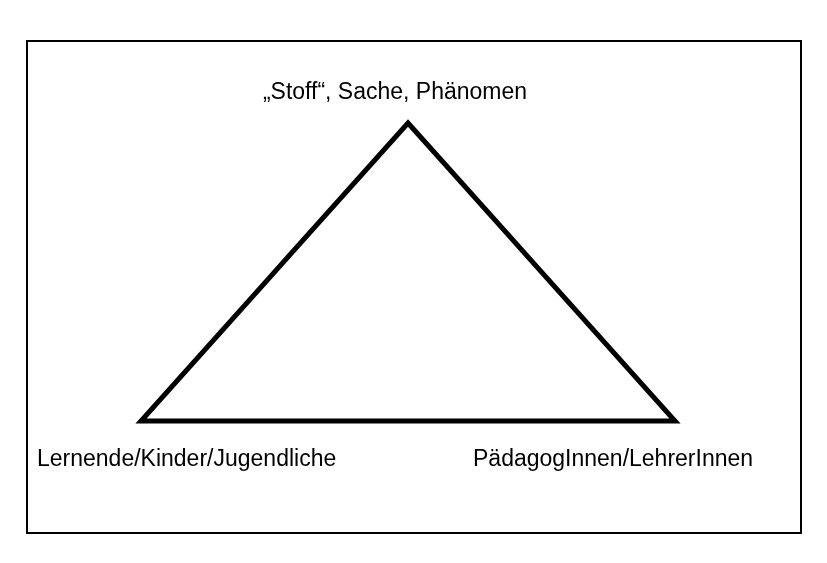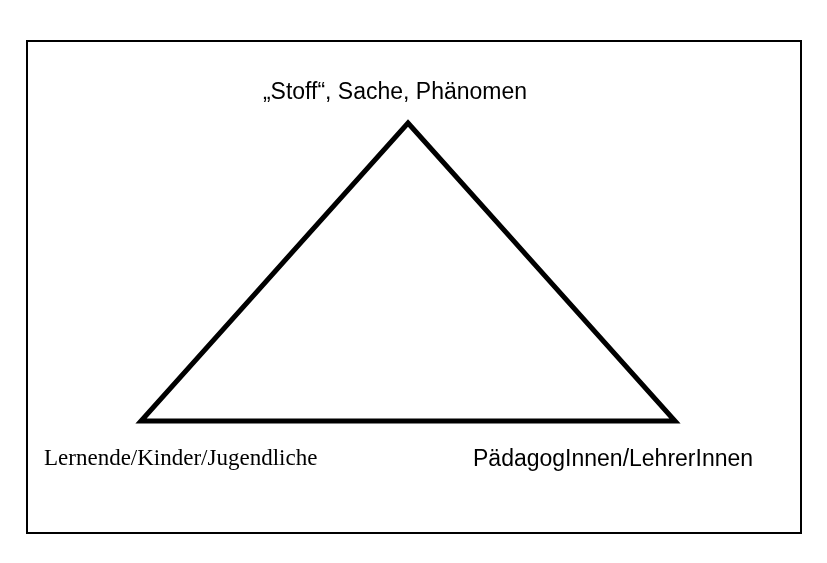--- a/index.html
+++ b/index.html
@@ -45,24 +45,23 @@
     color: #000000;
     white-space: nowrap;
   }
   #label-top {
     left: 0;
     top: 78px;
     width: 790px;
     text-align: center;
   }
   #label-bottom-left {
-    left: 44px;
+    left: 37px;
     top: 445px;
     text-align: center;
-    font-family: Liberation Serif, serif;
   }
   #label-bottom-right {
     left: 473px;
     top: 445px;
     text-align: center;
   }
 </style>
 </head>
 <body>
 

